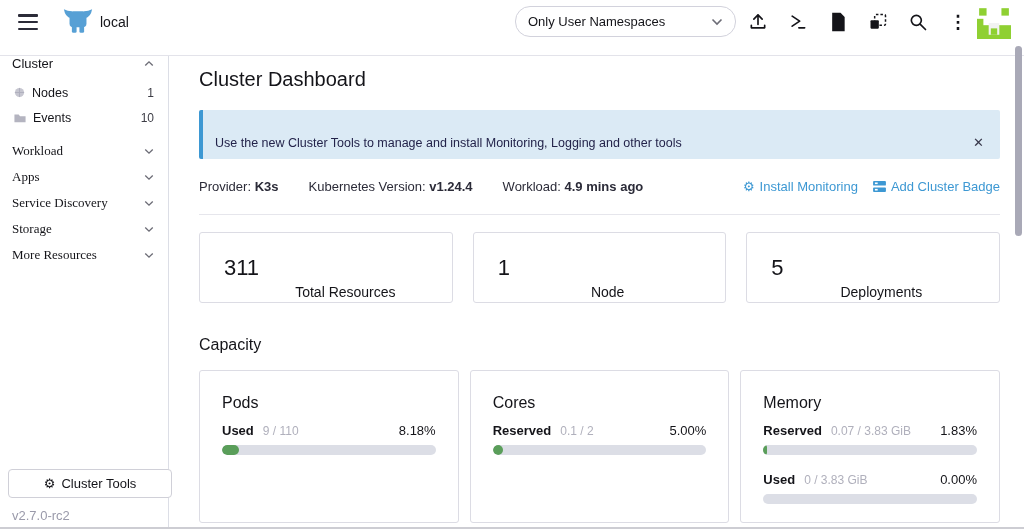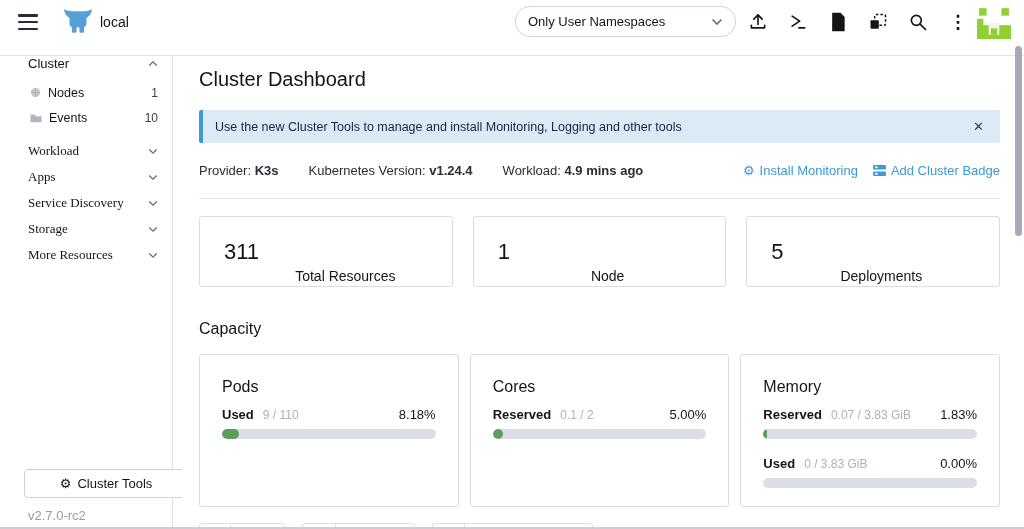--- a/index.html
+++ b/index.html
@@ -24,21 +24,21 @@
                  border:1px solid #d2d2dc; border-radius:15px; background:#fff;
                  display:flex; align-items:center; justify-content:space-between;
                  padding:0 12px; font-size:13px; color:#141419; cursor:pointer; }
   .header-icons { position:absolute; left:746px; top:10px; display:flex; gap:16px; }
   .icon-btn { width:24px; height:24px; display:flex; align-items:center; justify-content:center;
               background:none; border:none; cursor:pointer; color:#141419; }
   .avatar { position:absolute; left:977px; top:5px; width:34px; height:34px; cursor:pointer;
             background:#fff; }
 
   
-  .sidebar { position:absolute; top:44px; left:16px; width:157px; bottom:0;
+  .sidebar { position:absolute; top:44px; left:0; width:169px; bottom:0;
              border-right:1px solid #dcdee6; background:#fff; }
   .side-head { display:flex; justify-content:space-between; align-items:center;
                padding:12px 14px 9px 12px; font-size:13px; cursor:pointer; }
   .side-item { display:flex; align-items:center; height:25px; padding:0 14px 0 14px;
                font-size:12.5px; cursor:pointer; }
   .side-item .it-icon { margin-right:7px; display:flex; }
   .side-item .it-label { flex:1; }
   .side-item .it-count { font-size:12px; color:#3d3d46; }
   .side-group { display:flex; justify-content:space-between; align-items:center; height:26px;
                 padding:0 14px 0 12px; font-size:13px; cursor:pointer;font-family:Liberation Serif, serif; }
@@ -48,21 +48,21 @@
                border:1px solid #d0d0d8; border-radius:4px; background:#fff;
                display:flex; align-items:center; justify-content:center; gap:6px;
                font-size:13px; color:#141419; cursor:pointer; font-family:inherit; }
   .version { position:absolute; left:12px; bottom:6px; font-size:13px; color:#9a9aaa; }
 
   
   .main { position:absolute; left:182px; top:45px; right:0; bottom:0;
           padding:0 24px 0 17px; overflow:hidden; background:#fff; }
   .page-title { font-size:20px; font-weight:400; margin-top:23px; color:#141419; }
   .banner { margin-top:19px; background:#dbeaf5; border-left:4px solid #3d98d3;
-            border-radius:2px; padding:9px 14px 9px 12px; font-size:12.5px; color:#23234a;
+            border-radius:2px; padding:25px 14px 9px 12px; font-size:12.5px; color:#23234a;
             display:flex; align-items:center; justify-content:space-between; }
   .banner-close { background:none; border:none; font-size:13px; color:#37374a; cursor:pointer;
                   padding:0 2px; }
   .meta-row { margin-top:20px; display:flex; align-items:center; font-size:13px; }
   .meta-item { margin-right:30px; color:#2b2b38; }
   .meta-item b { font-weight:700; }
   .meta-links { margin-left:auto; display:flex; gap:15px; }
   .meta-link { display:inline-flex; align-items:center; gap:5px; color:#3d98d3;
                font-size:13px; text-decoration:none; cursor:pointer; }
   .divider { margin-top:20px; border-top:1px solid #e6e6ec; }

